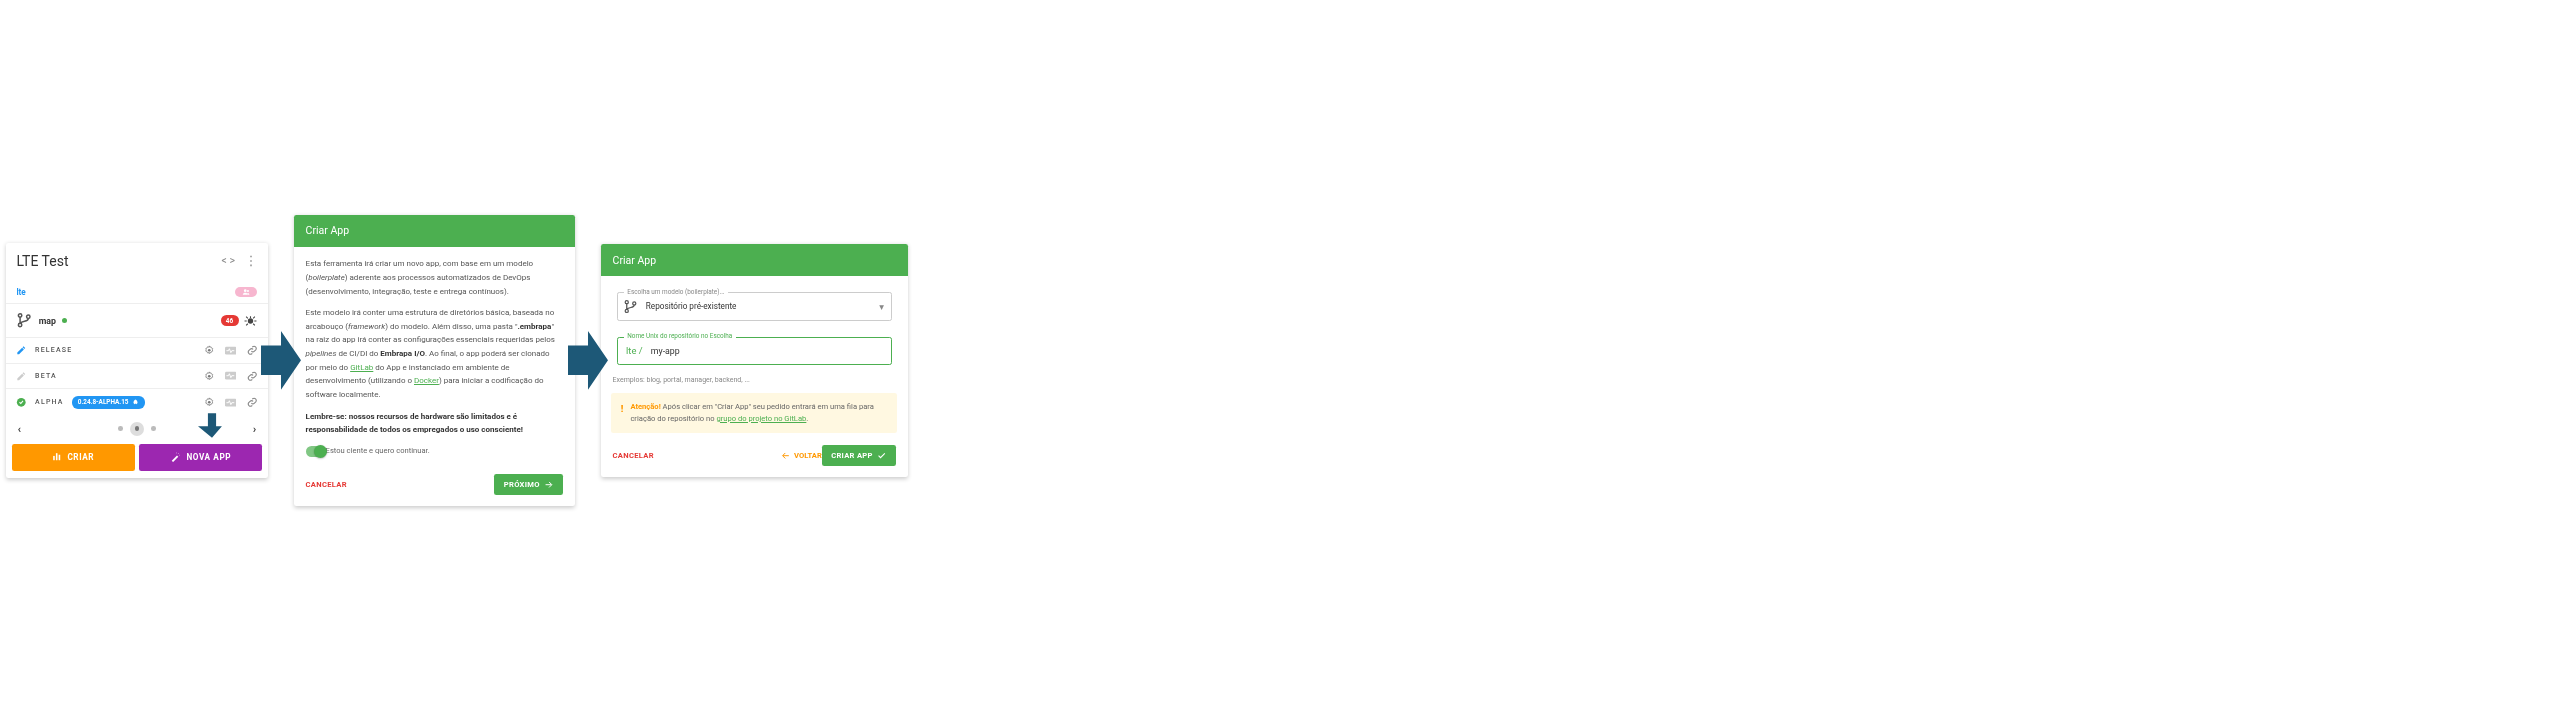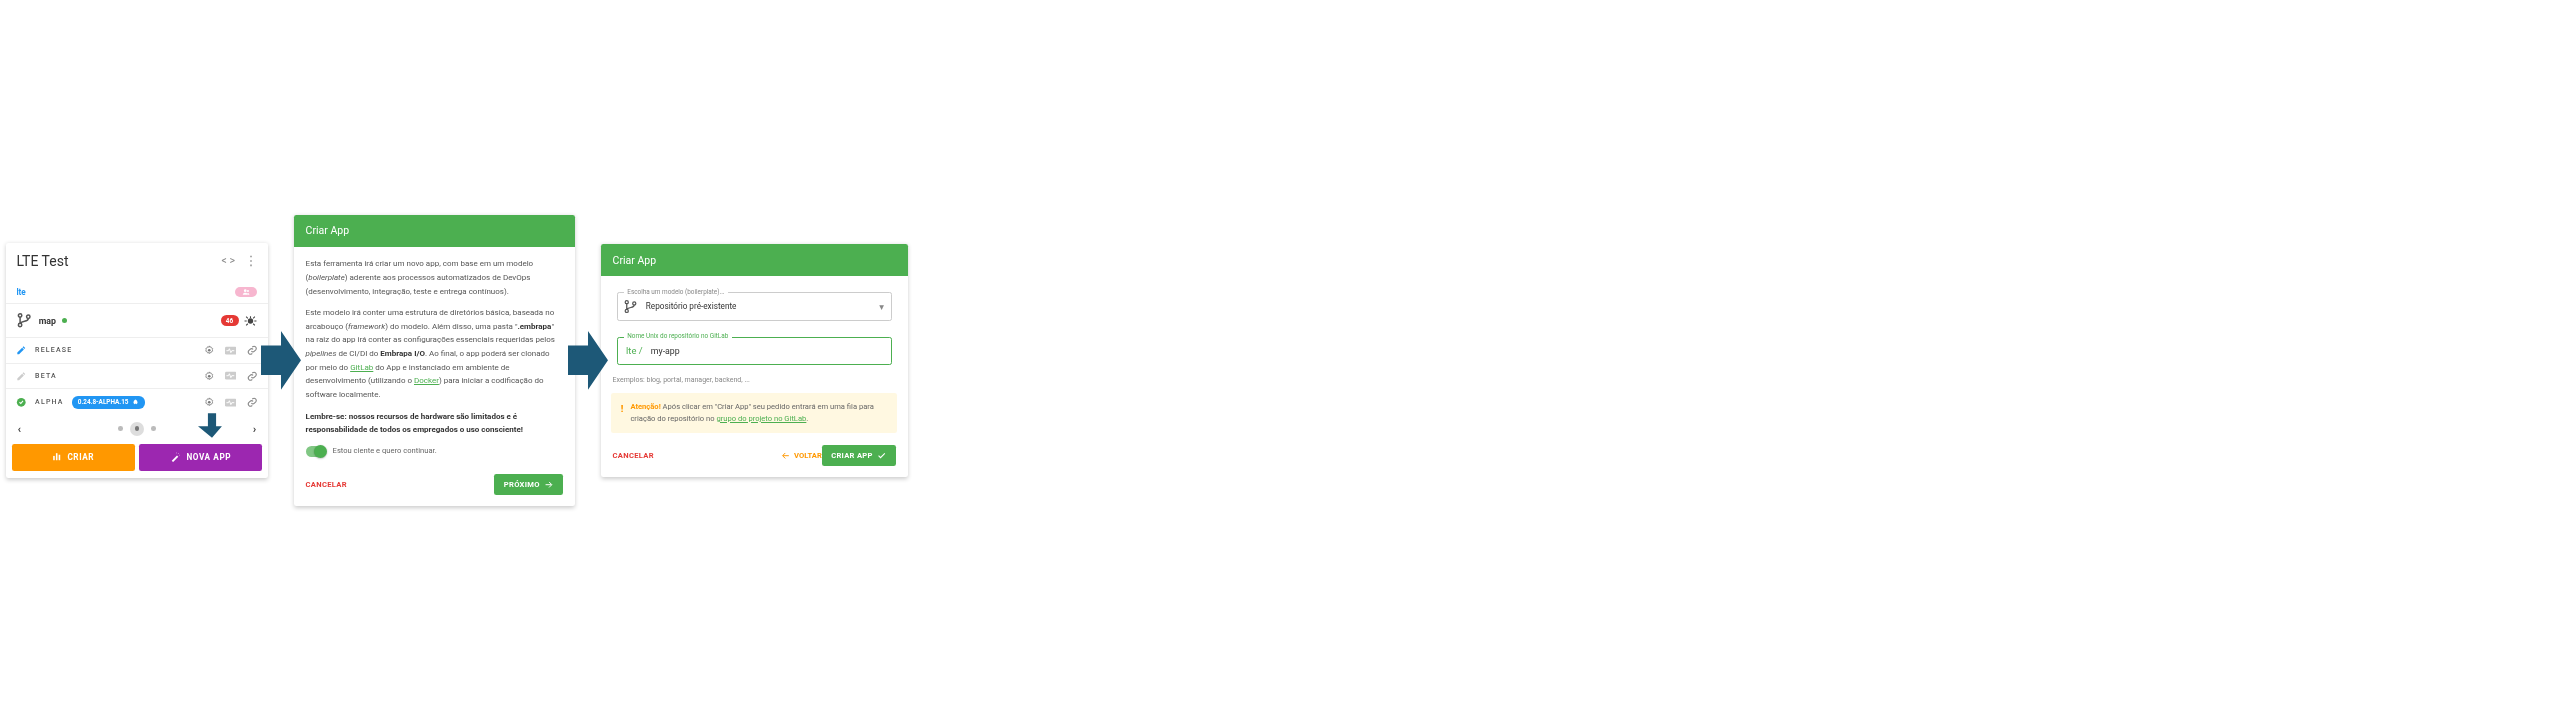--- a/index.html
+++ b/index.html
@@ -37,21 +37,21 @@
 .big-arrow{width:40px;position:relative;z-index:5}
 .big-arrow svg{display:block}
 
 .card2{width:281px}
 .dlg-header{background:#4caf50;color:#fff;padding:9.4px 11.7px;font-size:10.5px;border-radius:2.3px 2.3px 0 0}
 .dlg-body{padding:10.5px 11.7px;color:#555;font-size:8px;line-height:1.7}
 .dlg-body p{margin-bottom:8.2px}
 .dlg-body strong{color:#333;font-weight:700}
 .dlg-body a{color:#4caf50;text-decoration:underline}
 .em{font-style:italic}
-.toggle-row{display:flex;align-items:center;gap:7px;margin-top:3.5px}
+.toggle-row{display:flex;align-items:center;margin-top:3.5px}
 .toggle{width:20px;height:10.5px;background:#81c784;border-radius:5.9px;position:relative}
 .toggle::after{content:"";position:absolute;right:-1.2px;top:-1.2px;width:13px;height:13px;border-radius:50%;background:#4caf50;box-shadow:0 0.6px 1.8px rgba(0,0,0,0.3)}
 .dlg-footer{display:flex;justify-content:space-between;align-items:center;padding:5.9px 11.7px 10.5px}
 .link-btn{color:#e53935;font-weight:700;font-size:7.6px;letter-spacing:0.3px;background:none;border:none;cursor:pointer}
 .next-btn{background:#4caf50;color:#fff;border:none;border-radius:2.3px;padding:5.9px 9.4px;font-weight:700;font-size:7.6px;letter-spacing:0.3px;display:flex;align-items:center;gap:4.7px;cursor:pointer}
 
 .card3{width:307px}
 .field-wrap{position:relative;border:0.6px solid #ccc;border-radius:2.3px;margin:16px;padding:1.2px 7px 1.2px 4.7px;display:flex;align-items:center;gap:5.9px}
 .field-wrap.green{border:1.2px solid #4caf50}
 .field-label{position:absolute;top:-5.3px;left:5.9px;background:#fff;padding:0 3.5px;font-size:6.4px;color:#888}
@@ -260,21 +260,21 @@
     <svg width="15" height="15" viewBox="0 0 24 24" fill="none" stroke="#555" stroke-width="2">
         <circle cx="6" cy="5" r="2.5"></circle>
         <circle cx="6" cy="19" r="2.5"></circle>
         <circle cx="18" cy="7" r="2.5"></circle>
         <path d="M6 7.5v9M18 9.5c0 5-8 3-12 7"></path>
       </svg>
     <div class="select-val">Repositório pré-existente</div>
     <span style="color:#888">▾</span>
   </div>
   <div class="field-wrap green">
-    <span class="field-label green">Nome Unix do repositório no GitLab</span>
+    <span class="field-label green">Nome Unix do repositório no Escolha</span>
     <span class="prefix" style="padding-left:3.5px">lte / </span>
     <input class="input-val" value="my-app" style="">
   </div>
   <div class="help-text">Exemplos: blog, portal, manager, backend, ...</div>
   <div class="warn-box">
     <span style="color:#ff9800;font-weight:900;font-size:9.4px">!</span>
     <div><strong>Atenção!</strong><span> Após clicar em "Criar App" seu pedido entrará em uma fila para criação do repositório no </span><a>grupo do projeto no GitLab</a><span>.</span></div>
   </div>
   <div class="dlg-footer3">
     <button class="link-btn">CANCELAR</button>

